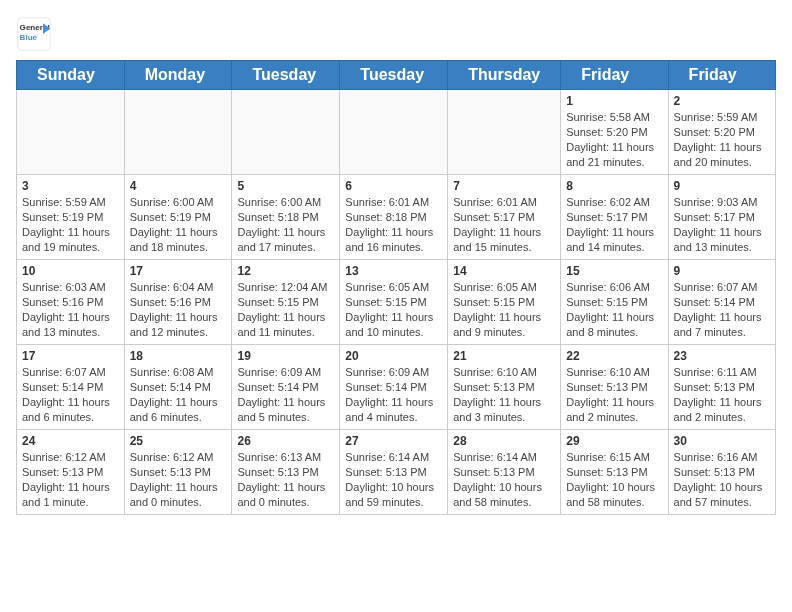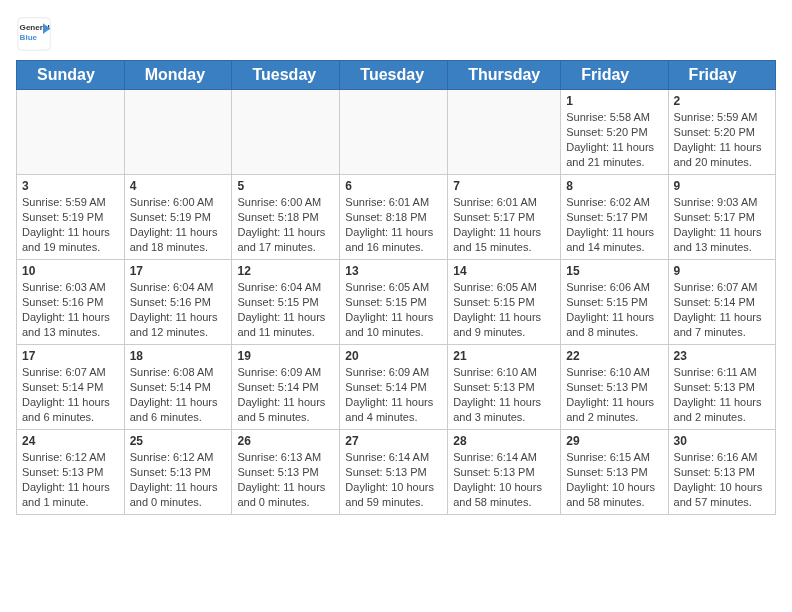--- a/index.html
+++ b/index.html
@@ -181,21 +181,21 @@
 Daylight: 11 hours and 13 minutes.</div>
         </td>
         <td>
           <div class="day-number">17</div>
           <div class="day-info">Sunrise: 6:04 AM
 Sunset: 5:16 PM
 Daylight: 11 hours and 12 minutes.</div>
         </td>
         <td>
           <div class="day-number">12</div>
-          <div class="day-info">Sunrise: 6:04 AM
+          <div class="day-info">Sunrise: 12:04 AM
 Sunset: 5:15 PM
 Daylight: 11 hours and 11 minutes.</div>
         </td>
         <td>
           <div class="day-number">13</div>
           <div class="day-info">Sunrise: 6:05 AM
 Sunset: 5:15 PM
 Daylight: 11 hours and 10 minutes.</div>
         </td>
         <td>

